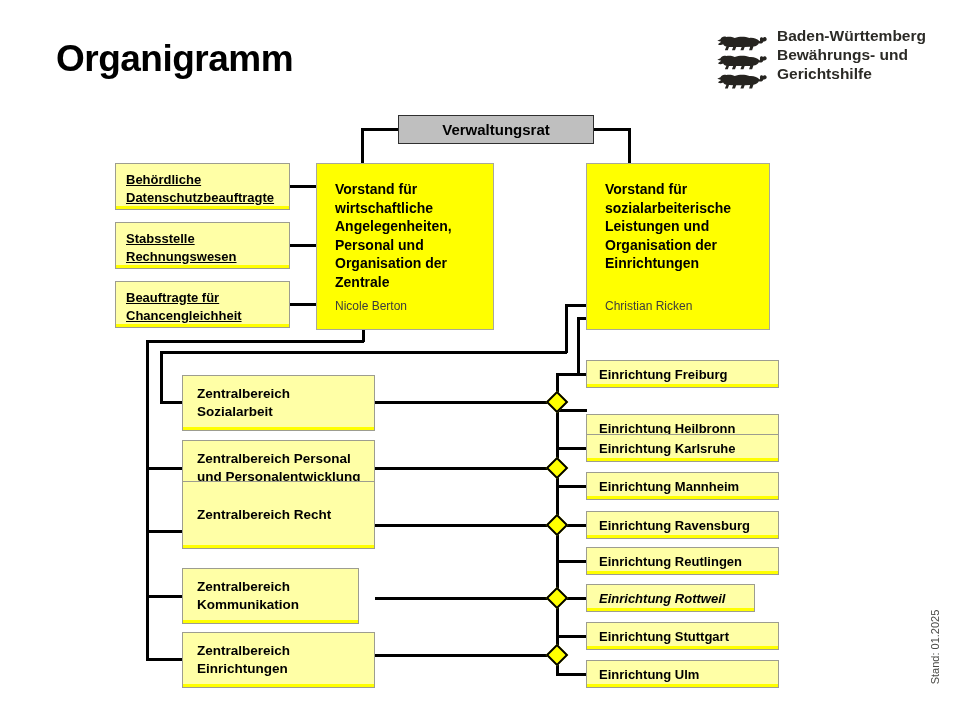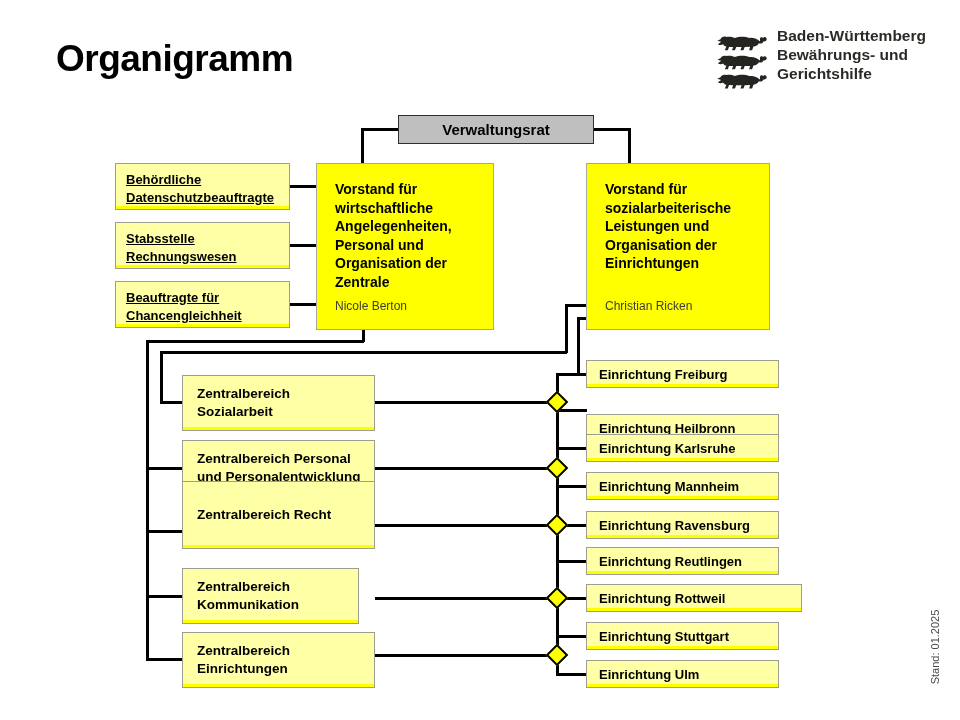--- a/index.html
+++ b/index.html
@@ -161,19 +161,19 @@
   <div class="box light zb" style="left:182px;top:632px;width:193px;height:56px;">
     <span>Zentralbereich Einrichtungen</span>
   </div>
 
   <div class="box light ein" style="left:586px;top:360px;width:193px;height:28px;">Einrichtung Freiburg</div>
   <div class="box light ein" style="left:586px;top:396px;width:193px;height:28px;margin-top:18px;">Einrichtung Heilbronn</div>
   <div class="box light ein" style="left:586px;top:434px;width:193px;height:28px;">Einrichtung Karlsruhe</div>
   <div class="box light ein" style="left:586px;top:472px;width:193px;height:28px;">Einrichtung Mannheim</div>
   <div class="box light ein" style="left:586px;top:511px;width:193px;height:28px;">Einrichtung Ravensburg</div>
   <div class="box light ein" style="left:586px;top:547px;width:193px;height:28px;">Einrichtung Reutlingen</div>
-  <div class="box light ein" style="left:586px;top:584px;width:216px;height:28px;">Einrichtung Rottweil</div>
+  <div class="box light ein" style="left:586px;top:584px;width:169px;height:28px;font-style:italic;">Einrichtung Rottweil</div>
   <div class="box light ein" style="left:586px;top:622px;width:193px;height:28px;">Einrichtung Stuttgart</div>
   <div class="box light ein" style="left:586px;top:660px;width:193px;height:28px;">Einrichtung Ulm</div>
 
   <div class="stand">Stand: 01.2025</div>
 
 </div>
 
 </body></html>

